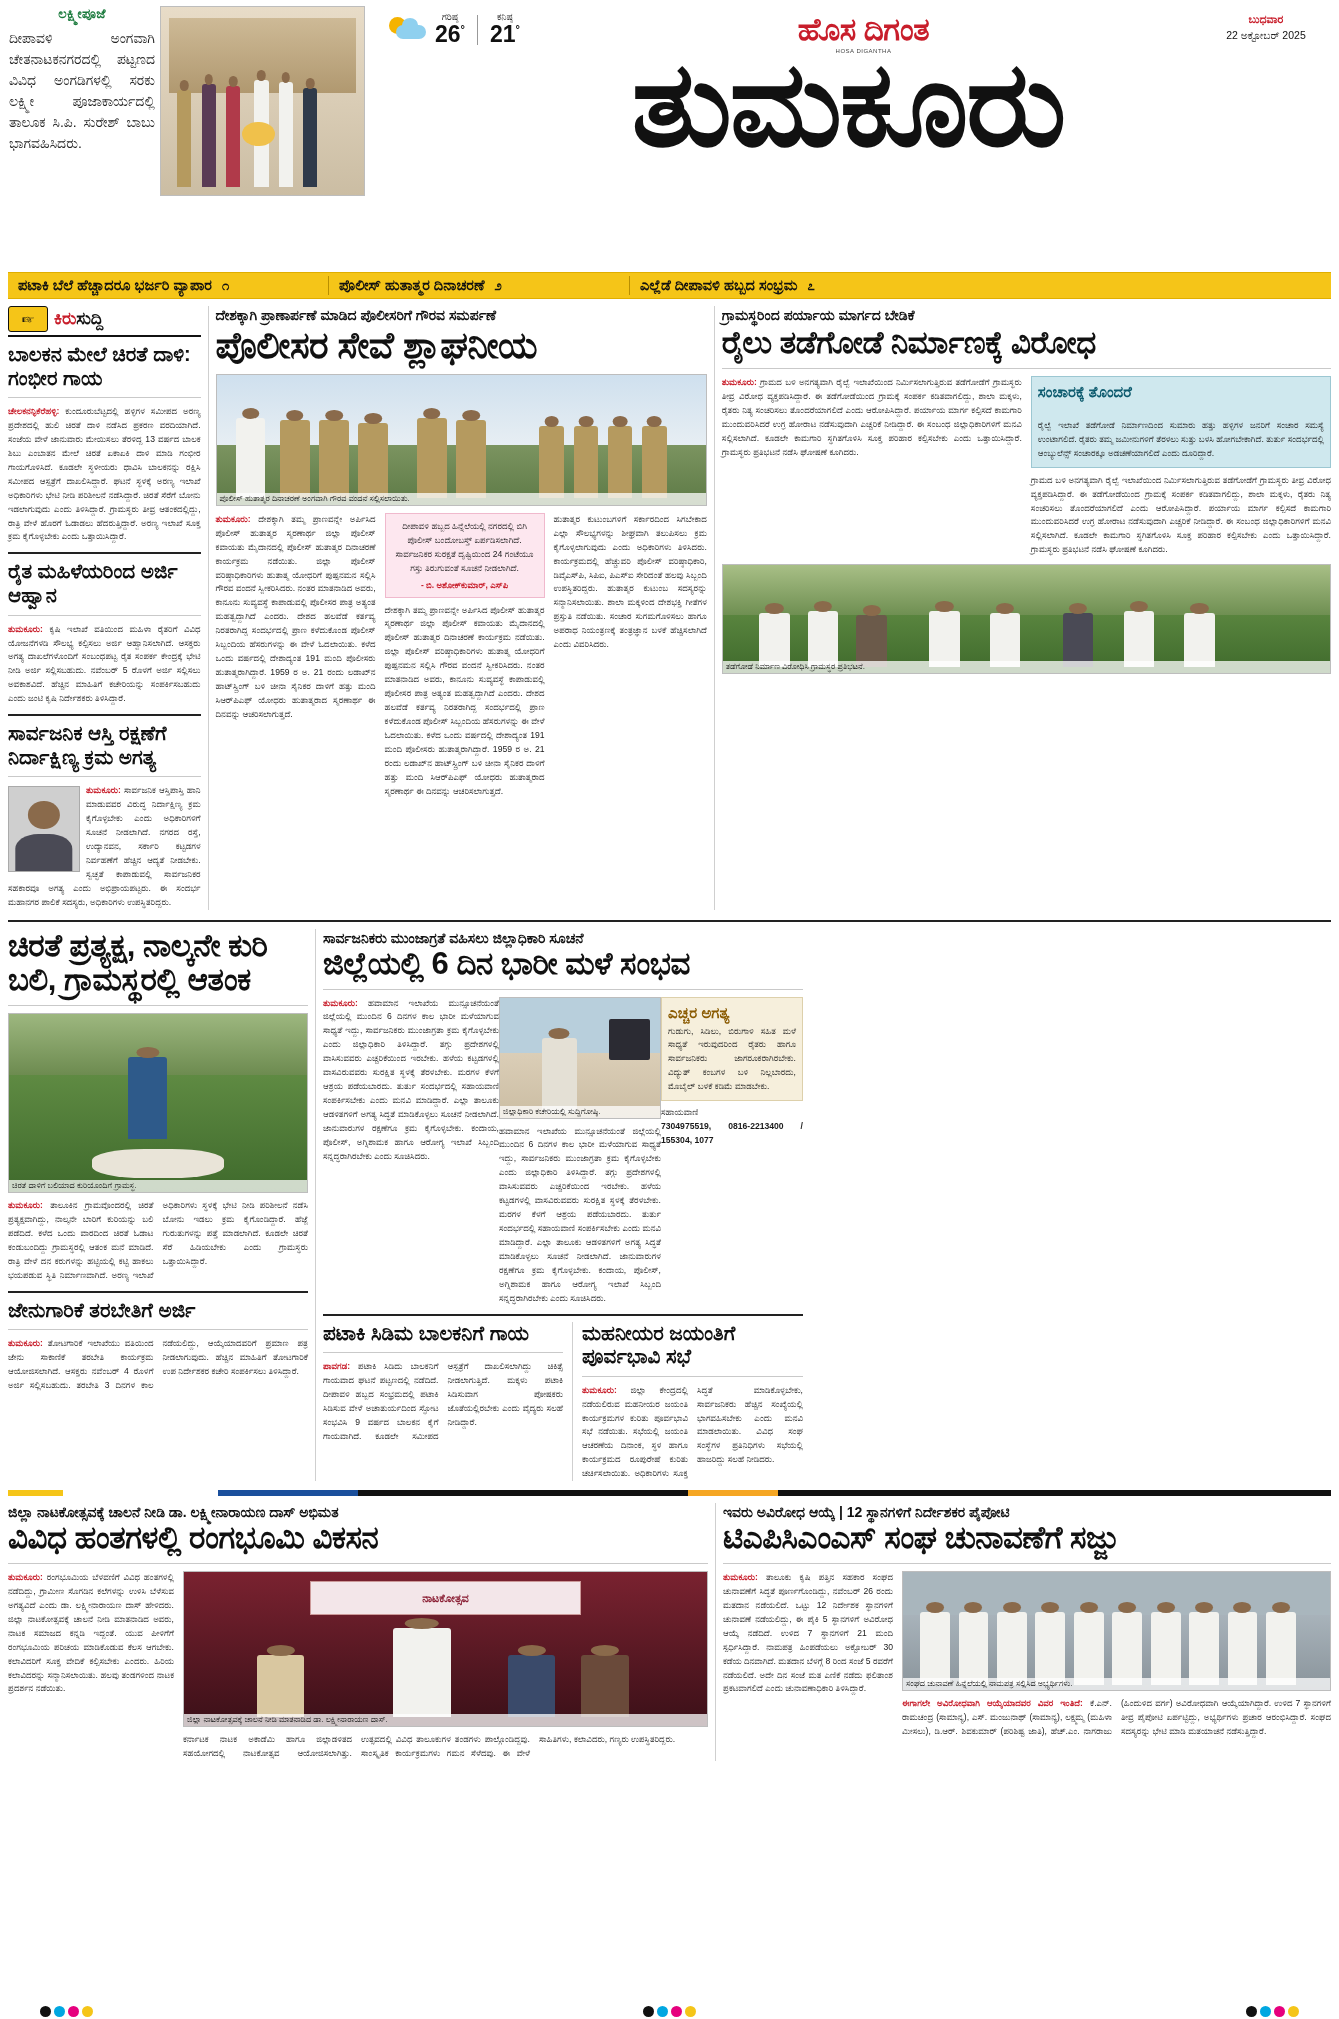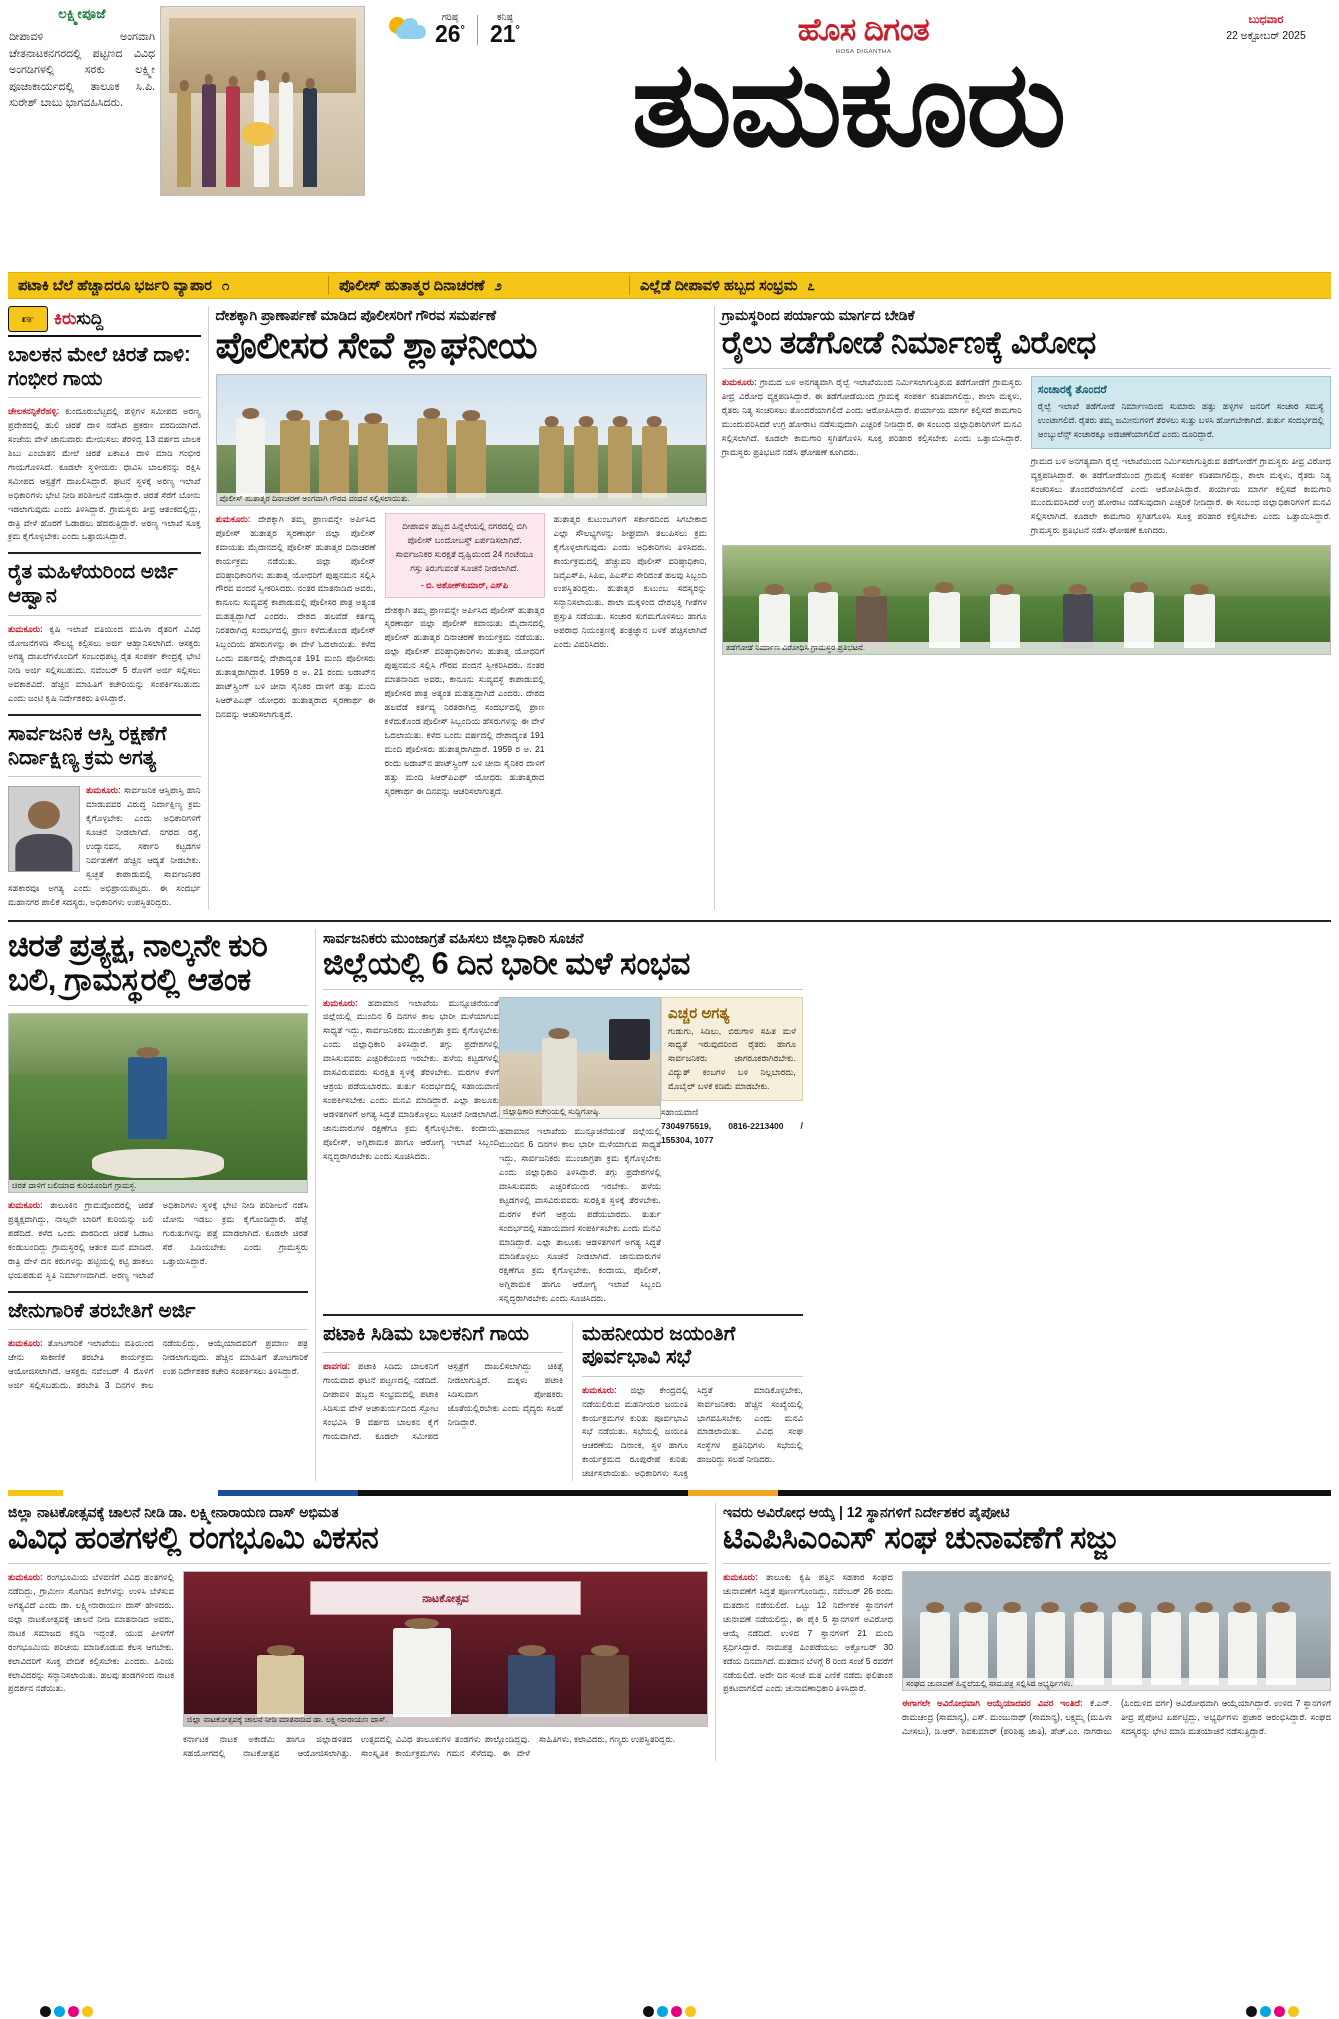--- a/index.html
+++ b/index.html
@@ -15,21 +15,21 @@
   }
   .page { width:1339px; height:2019px; position:relative; padding:6px 8px; }
 
   
   .masthead { display:flex; align-items:flex-start; height:262px; }
   .mh-left { width:152px; padding-right:4px; }
   .lakshmi-tag {
     font-size:13px; font-weight:bold; color:#1a7a3c; text-align:center;
     letter-spacing:.3px; margin-bottom:3px;
   }
-  .mh-caption { font-size:11px; line-height:1.5; color:#222; text-align:justify; padding:3px 1px 0 1px; }
+  .mh-caption { font-size:14px; line-height:1.5; color:#222; text-align:justify; padding:3px 1px 0 1px; }
 
   .mh-photo-main { width:205px; height:190px; border:1px solid #bbb; overflow:hidden; position:relative; }
   .mh-center { flex:1; display:flex; flex-direction:column; align-items:center; position:relative; }
 
   .mh-toprow { width:100%; display:flex; align-items:flex-start; justify-content:space-between; padding:6px 6px 0 22px; }
   .weather { display:flex; align-items:center; gap:6px; }
   .wx-icon { width:42px; height:30px; position:relative; }
   .sun { position:absolute; left:2px; top:2px; width:17px; height:17px; background:#f5b301; border-radius:50%; }
   .cloud { position:absolute; left:9px; top:10px; width:30px; height:14px; background:#8fd0ef; border-radius:10px; }
   .cloud:after { content:""; position:absolute; left:6px; top:-7px; width:16px; height:14px; background:#8fd0ef; border-radius:50%; }
@@ -97,21 +97,21 @@
   .ph-green { position:absolute; inset:0; background:linear-gradient(#6f9b4e,#3f6a2c); }
   .ph-room { position:absolute; inset:0; background:linear-gradient(#e8dcc8,#cbbda3); }
   .ph-stage { position:absolute; inset:0; background:linear-gradient(#7a2230,#3b1018); }
   .ph-street { position:absolute; inset:0; background:linear-gradient(#b9c4cc,#8a949b); }
   .fig { position:absolute; bottom:6%; width:7%; height:48%; background:#2b2b33; border-radius:3px 3px 0 0; }
   .fig.khaki { background:#b59a5f; }
   .fig.white { background:#f2f2ee; }
   .fig:after { content:""; position:absolute; top:-10px; left:50%; transform:translateX(-50%); width:60%; height:11px; background:#8a6a4b; border-radius:50%; }
 
   .box-tint { background:#cfe8ee; border:1px solid #9cc7d2; padding:6px; }
-  .box-tint .bt-title { font-size:11px; font-weight:bold; color:#0c5a6e; margin-bottom:4px; }
+  .box-tint .bt-title { font-size:15px; font-weight:bold; color:#0c5a6e; margin-bottom:18px; }
   .box-pink { background:#fde7ef; border:1px solid #f0b9cd; padding:6px; }
   .box-cream { background:#f6efdc; border:1px solid #ddd0ab; padding:6px; }
   .box-cream .bc-title { font-size:15px; font-weight:bold; color:#8a5a00; margin-bottom:3px; }
 
   .sign-red { color:#c81e2b; font-weight:bold; font-size:8.4px; }
 
   .mugshot { width:72px; height:86px; background:#cfcfcf; border:1px solid #aaa; float:left; margin:2px 6px 3px 0; position:relative; }
   .mug-head { position:absolute; left:50%; top:16%; transform:translateX(-50%); width:46%; height:34%; background:#8a6a4b; border-radius:50%; }
   .mug-body { position:absolute; left:50%; bottom:0; transform:translateX(-50%); width:82%; height:44%; background:#4a4a55; border-radius:40% 40% 0 0; }
 

